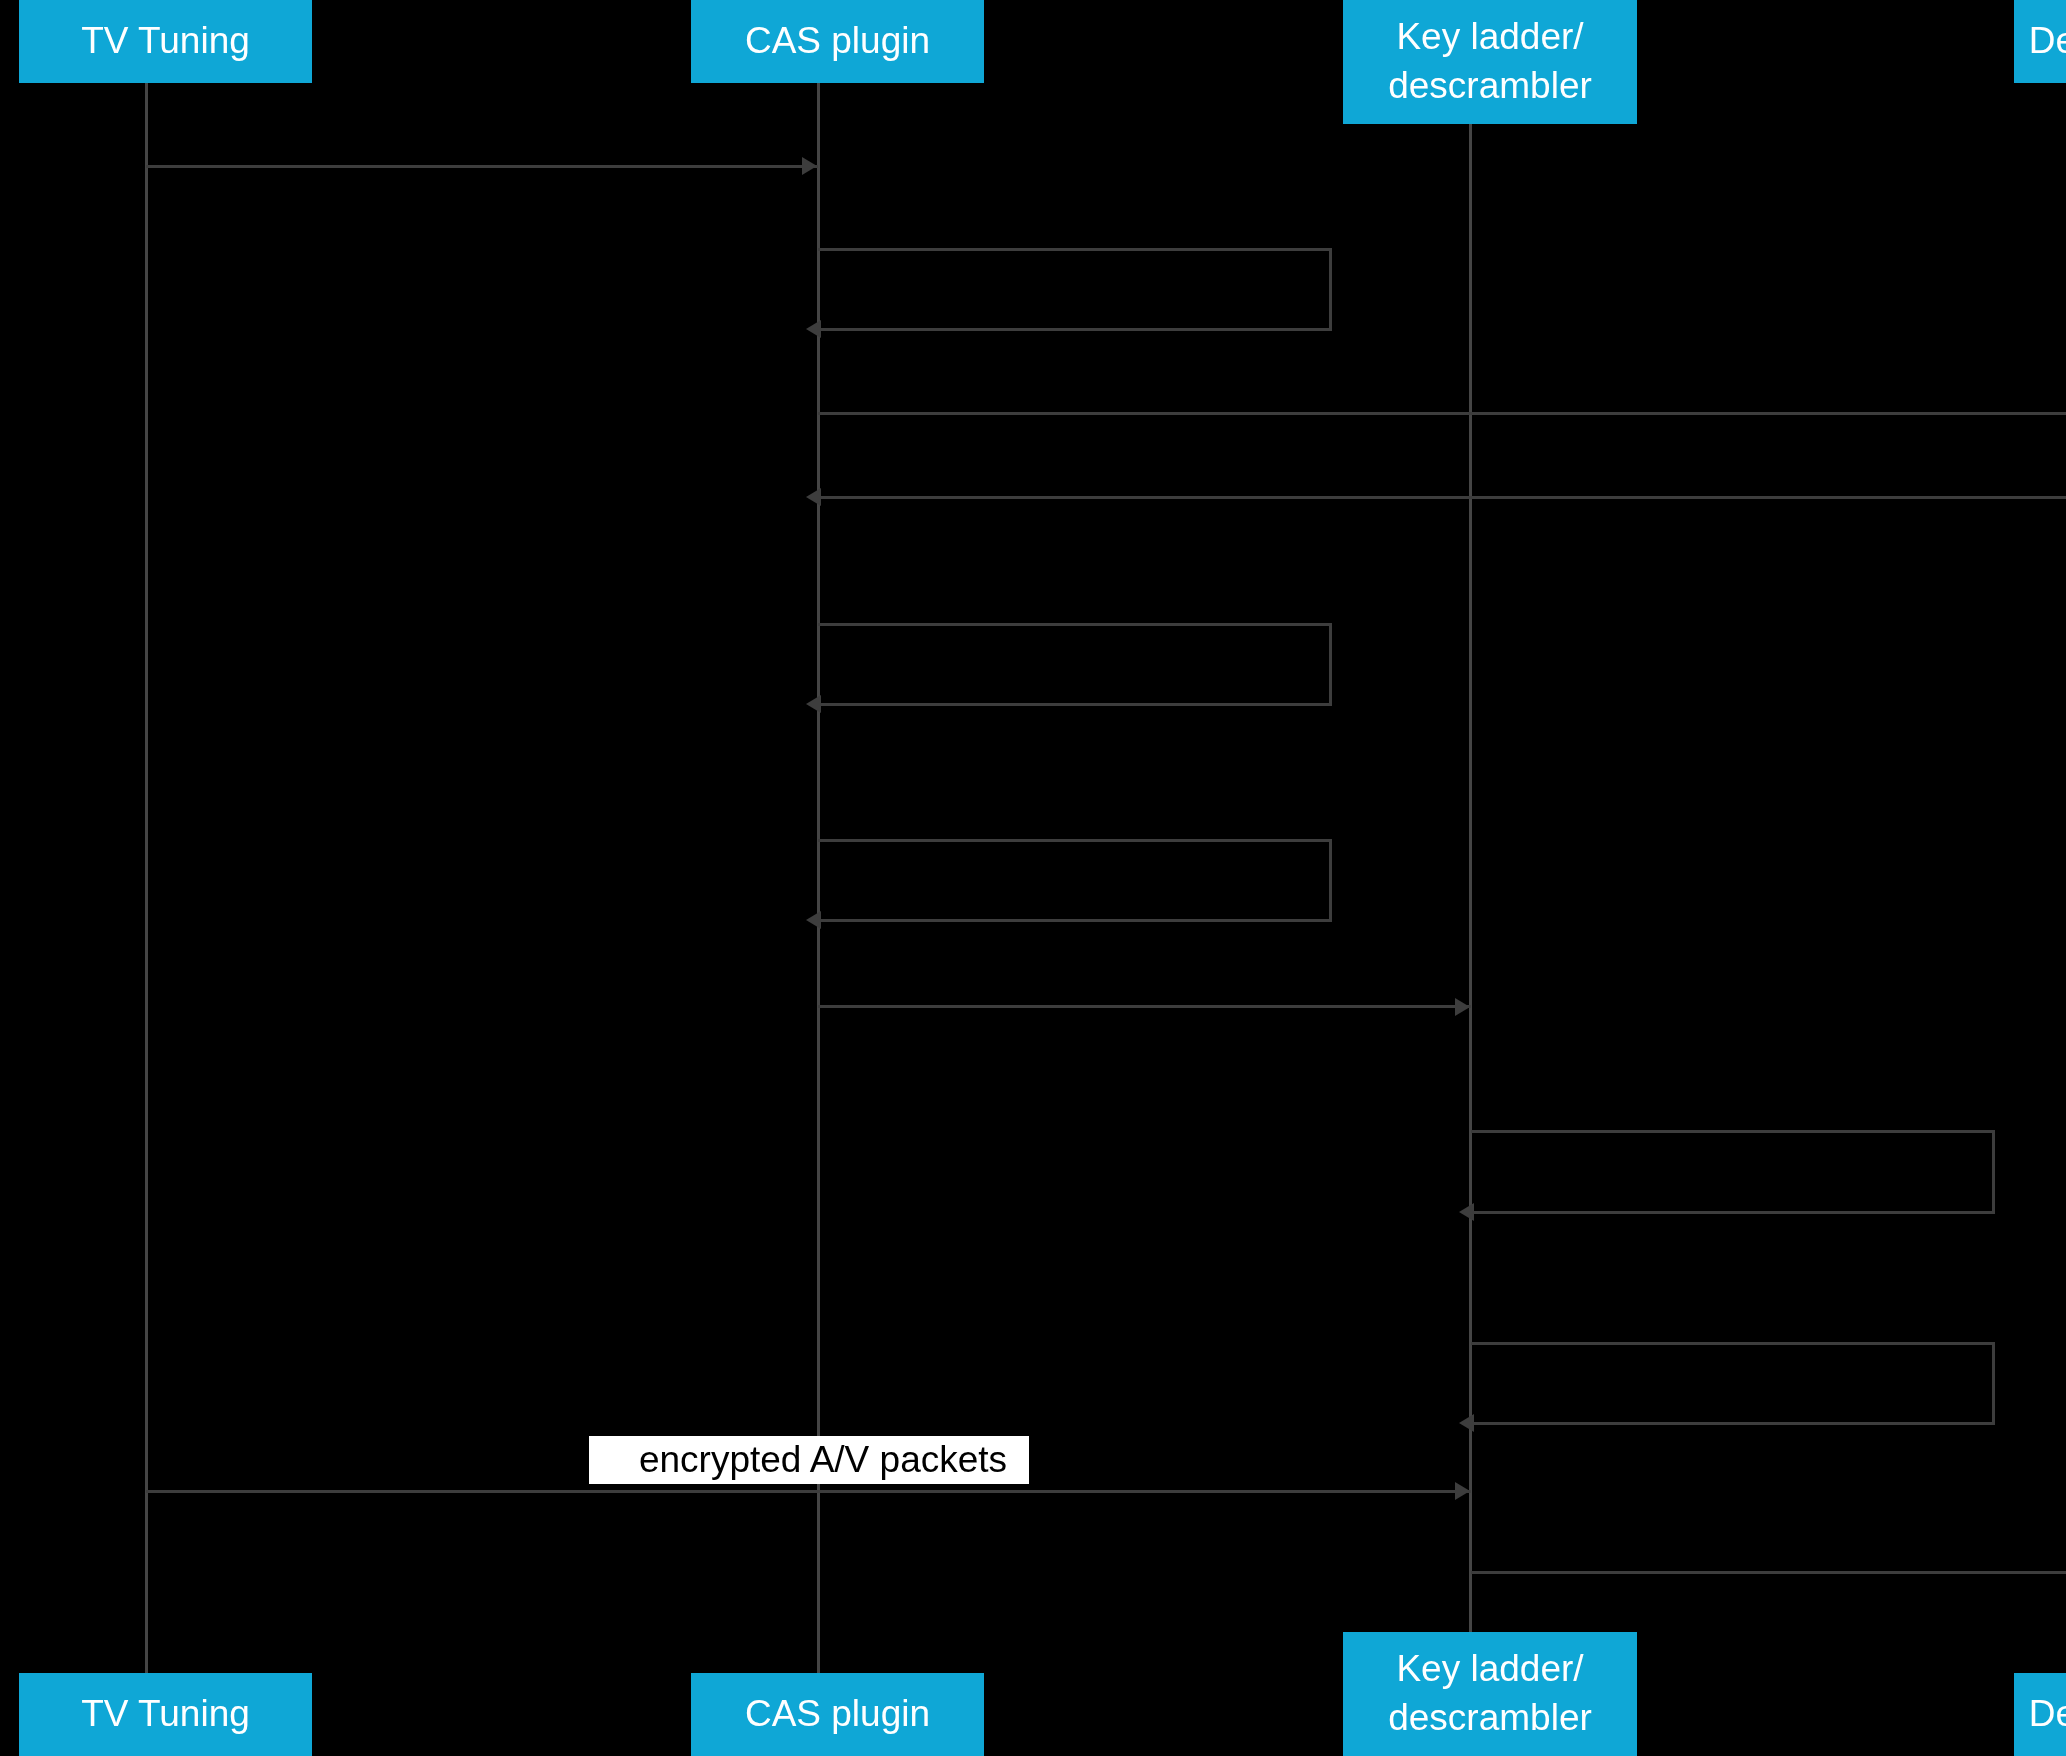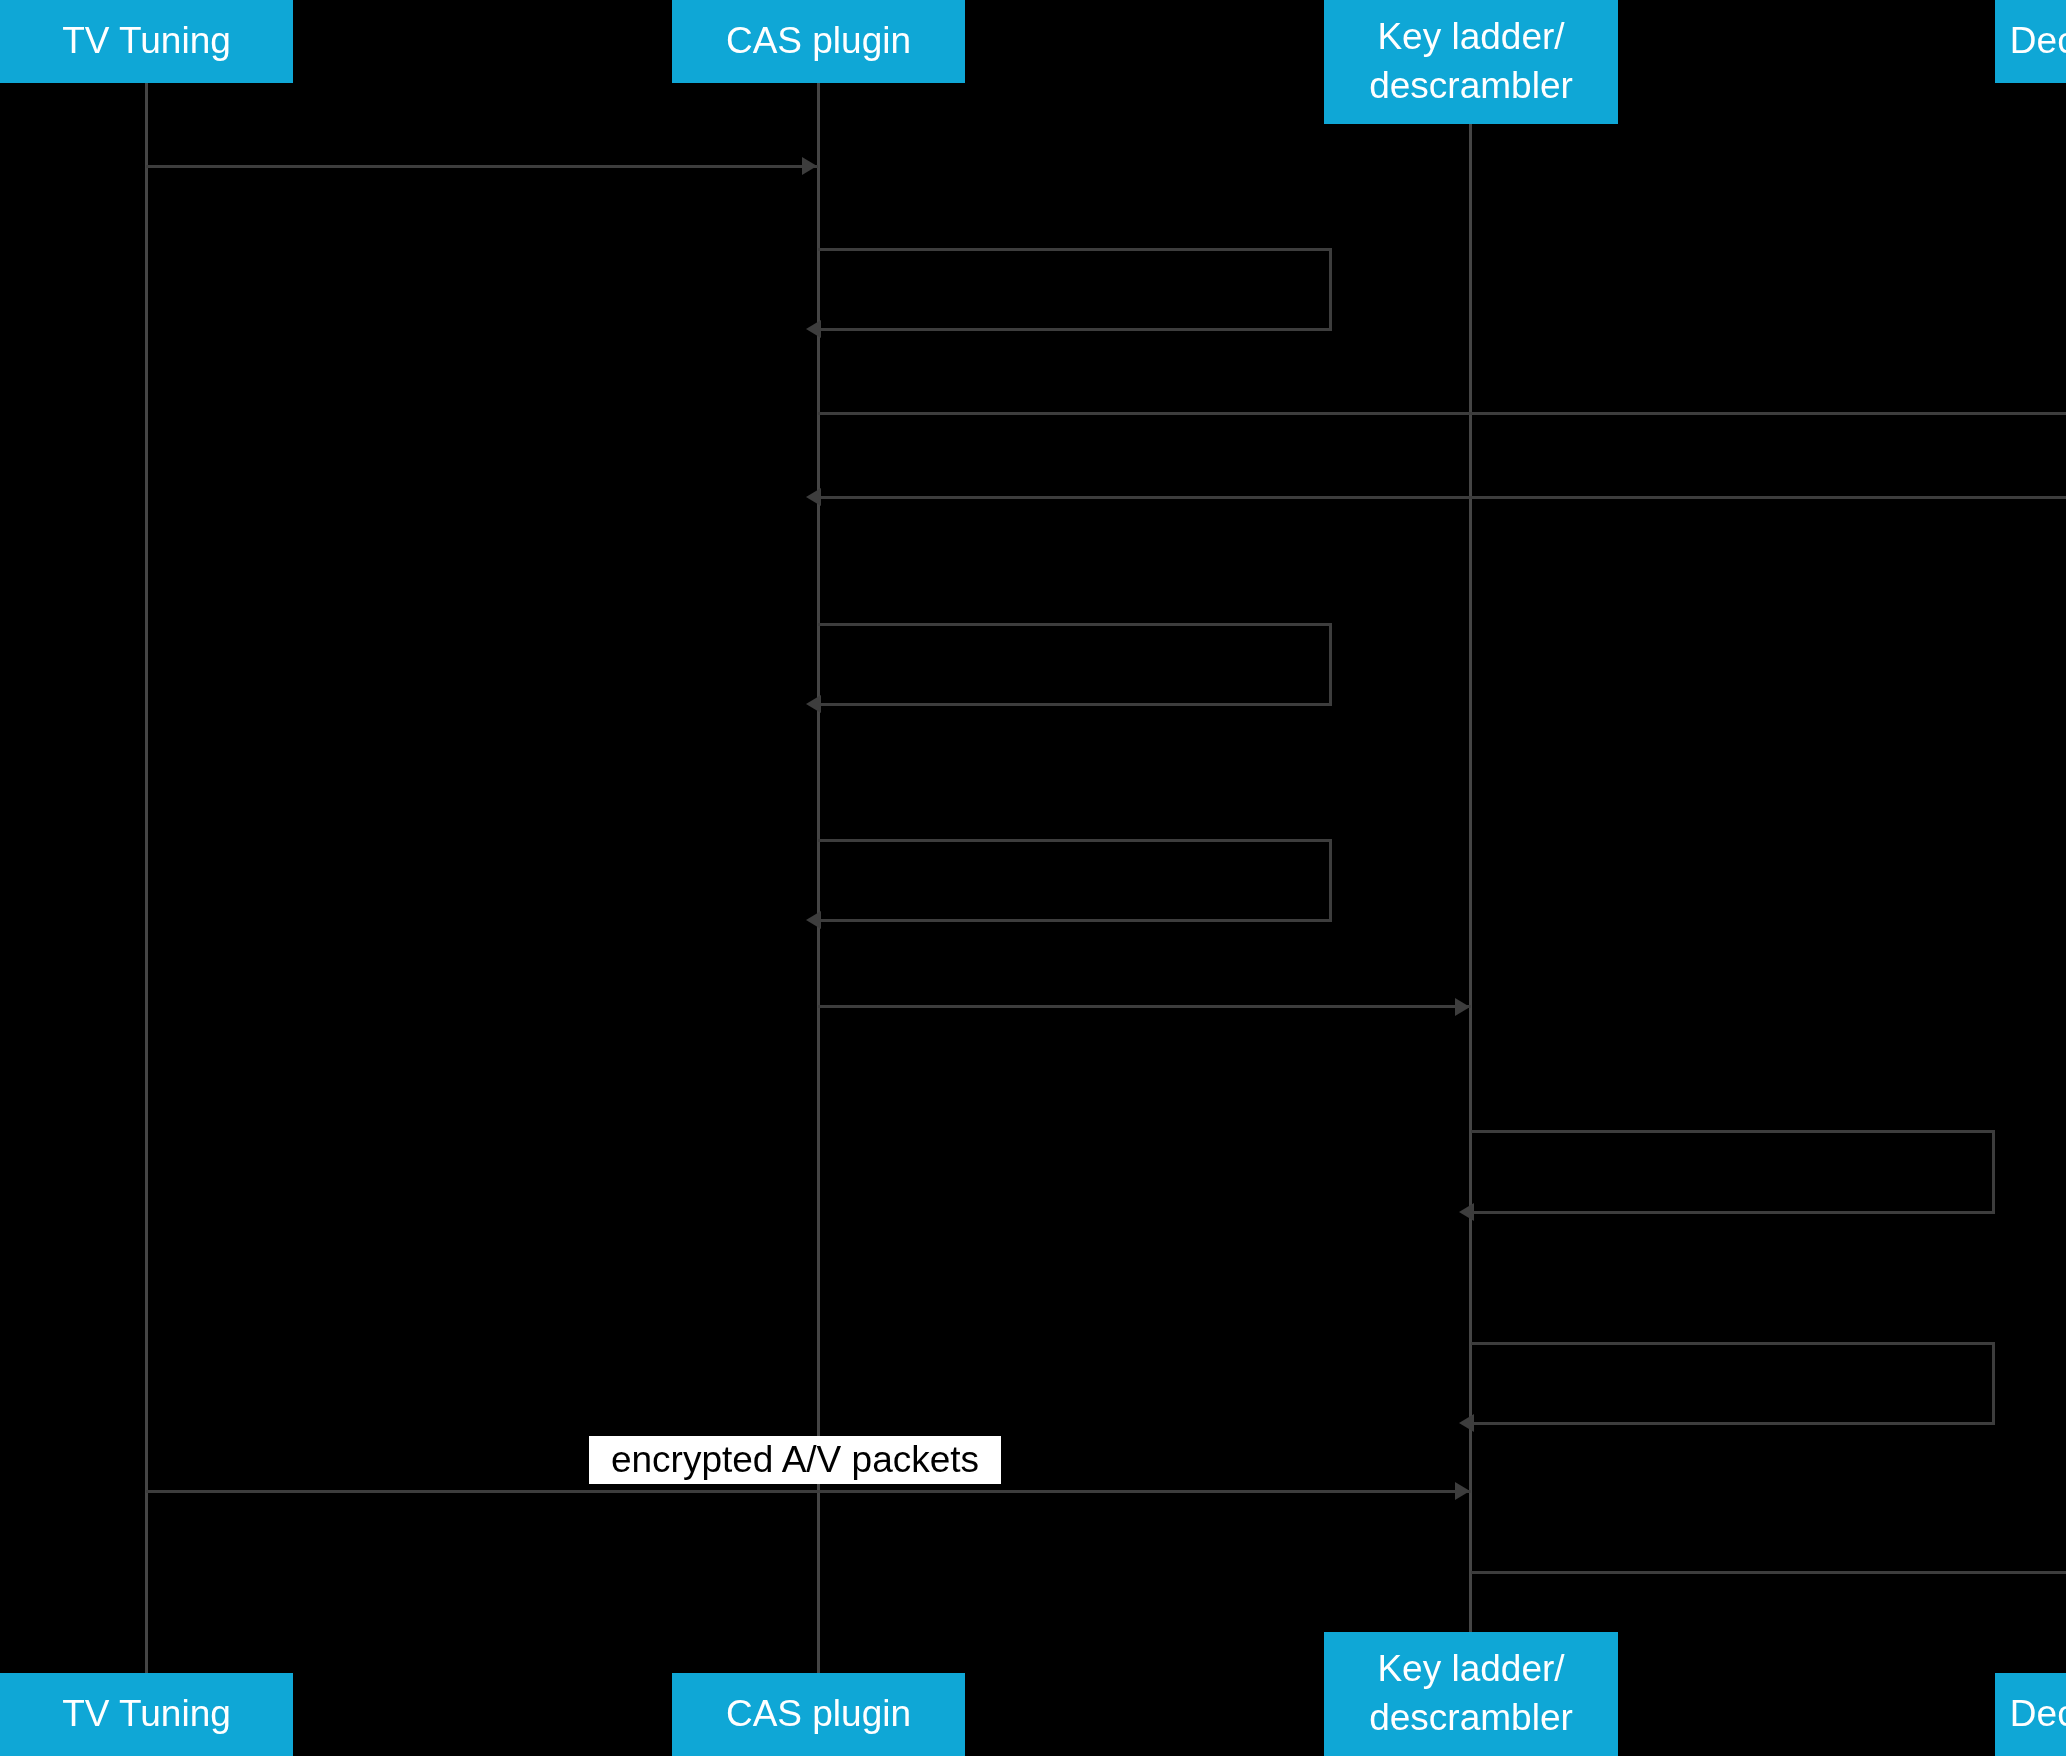--- a/index.html
+++ b/index.html
@@ -22,20 +22,21 @@
     position: absolute;
     background: var(--accent, #0fa7d6);
     color: var(--ptext, #ffffff);
     display: flex;
     align-items: center;
     justify-content: center;
     text-align: center;
     font-size: 37px;
     line-height: 1.32;
     white-space: pre-line;
+    margin-left: 19px;
   }
 
   .mline {
     position: absolute;
     height: 3.3px;
     background: var(--line, #3d3d3d);
   }
   .head-r {
     position: absolute;
     width: 0; height: 0;
@@ -59,20 +60,21 @@
   }
   .msg-label {
     position: absolute;
     background: var(--labelbg, #ffffff);
     color: var(--labeltext, #000000);
     font-size: 37px;
     display: flex;
     align-items: center;
     justify-content: center;
     text-align: left;
+    padding-left: 28px;
   }
 </style>
 </head>
 <body style="background: rgb(0, 0, 0); --accent: #0fa7d6; --ptext: #ffffff; --line: #3d3d3d; --lifeline: #454545; --labelbg: #ffffff; --labeltext: #000000;">
 
 <div class="canvas">
 
   <div class="lifeline" style="left:145px;  top:83px; height:1591px;"></div>
   <div class="lifeline" style="left:817px; top:83px; height:1591px;"></div>
   <div class="lifeline" style="left:1469px; top:124px; height:1508px;"></div>

